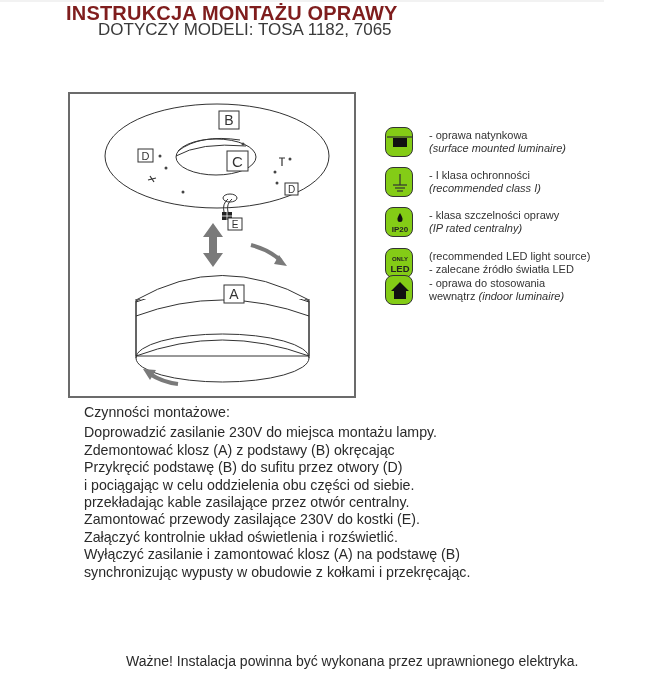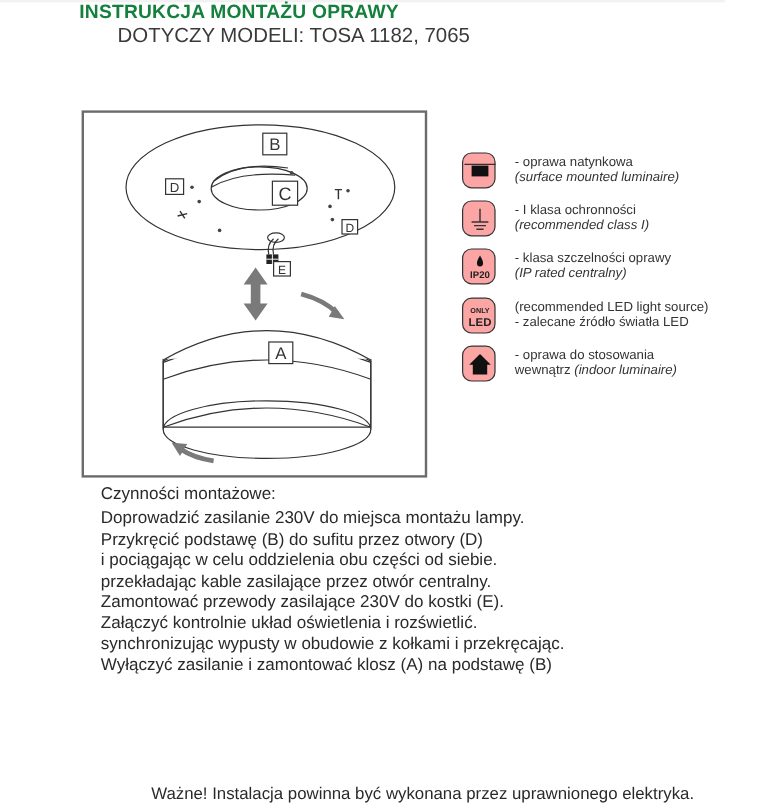--- a/index.html
+++ b/index.html
@@ -2,21 +2,21 @@
 <html><head>
 <meta charset="utf-8">
 <style>
   html, body { margin: 0; padding: 0; background: #ffffff; }
   body {
     width: 650px; height: 677px; position: relative; overflow: hidden;
     font-family: "Liberation Sans", sans-serif; color: #2a2a2a;
   }
   .title {
     position: absolute; left: 66px; top: 2px;
-    font-size: 16px; font-weight: bold; color: #15803d; letter-spacing: 0.2px;
+    font-size: 20px; font-weight: bold; color: #7f1d1d; letter-spacing: 0.2px;
   }
   .subtitle {
     position: absolute; left: 66px; top: 20px;
     font-size: 17px; color: #3a3a3a; margin-left: 32px;
   }
   .topline {
     position: absolute; left: 0; top: 0; width: 604px; height: 2px; background: #f2f2f2;
   }
   .frame {
     position: absolute; left: 68px; top: 92px; width: 284px; height: 302px;
@@ -25,21 +25,21 @@
   .frame svg { position: absolute; left: 0; top: 0; }
   .legend {
     position: absolute; left: 385px; top: 127px; width: 230px;
   }
   .legend-item {
     position: absolute; left: 0; width: 230px; height: 34px;
   }
   .legend-icon {
     position: absolute; left: 0; top: 0; width: 28px; height: 30px;
     border: 1.5px solid #333; border-radius: 8px; box-sizing: border-box;
-    background: #fca5a5;
+    background: #84cc16;
   }
   .legend-icon svg { position: absolute; left: 0; top: 0; }
   .legend-text {
     position: absolute; left: 44px; top: 2px; font-size: 11px; line-height: 13px; color: #333;
     white-space: nowrap;
   }
   .legend-text .en { font-style: italic; }
   .instructions {
     position: absolute; left: 68px; top: 404px;
     font-size: 14.2px; line-height: 17.4px; color: #2a2a2a; margin-left: 16px;
@@ -178,38 +178,39 @@
         <text x="14" y="12" font-size="6" font-weight="bold" text-anchor="middle" font-family="Liberation Sans, sans-serif" fill="#222">ONLY</text>
         <text x="14" y="23" font-size="9.5" font-weight="bold" text-anchor="middle" font-family="Liberation Sans, sans-serif" fill="#222">LED</text>
       </svg>
     </div>
     <div class="legend-text">
       <div>(recommended LED light source)</div>
       <div>- zalecane źródło światła LED</div>
     </div>
   </div>
 
-  <div class="legend-item" style="top:161px;">
+  <div class="legend-item" style="top:148px;">
     <div class="legend-icon">
       <svg width="28" height="30">
         <polygon points="14,6 5,15 8,15 8,23 20,23 20,15 23,15" fill="#111"></polygon>
       </svg>
     </div>
     <div class="legend-text">
       <div>- oprawa do stosowania</div>
       <div><span>wewnątrz</span> <span class="en">(indoor luminaire)</span></div>
     </div>
   </div>
 </div>
 
 <div class="instructions">
   <div class="heading">Czynności montażowe:</div>
   <div class="instr-line">Doprowadzić zasilanie 230V do miejsca montażu lampy.</div>
+  <div class="instr-line">Zdemontować klosz (A) z podstawy (B) okręcając</div>
   <div class="instr-line">Przykręcić podstawę (B) do sufitu przez otwory (D)</div>
   <div class="instr-line">i pociągając w celu oddzielenia obu części od siebie.</div>
   <div class="instr-line">przekładając kable zasilające przez otwór centralny.</div>
   <div class="instr-line">Zamontować przewody zasilające 230V do kostki (E).</div>
   <div class="instr-line">Załączyć kontrolnie układ oświetlenia i rozświetlić.</div>
+  <div class="instr-line">Wyłączyć zasilanie i zamontować klosz (A) na podstawę (B)</div>
   <div class="instr-line">synchronizując wypusty w obudowie z kołkami i przekręcając.</div>
-  <div class="instr-line">Wyłączyć zasilanie i zamontować klosz (A) na podstawę (B)</div>
 </div>
 
 <div class="warning">Ważne! Instalacja powinna być wykonana przez uprawnionego elektryka.</div>
 
 </body></html>

